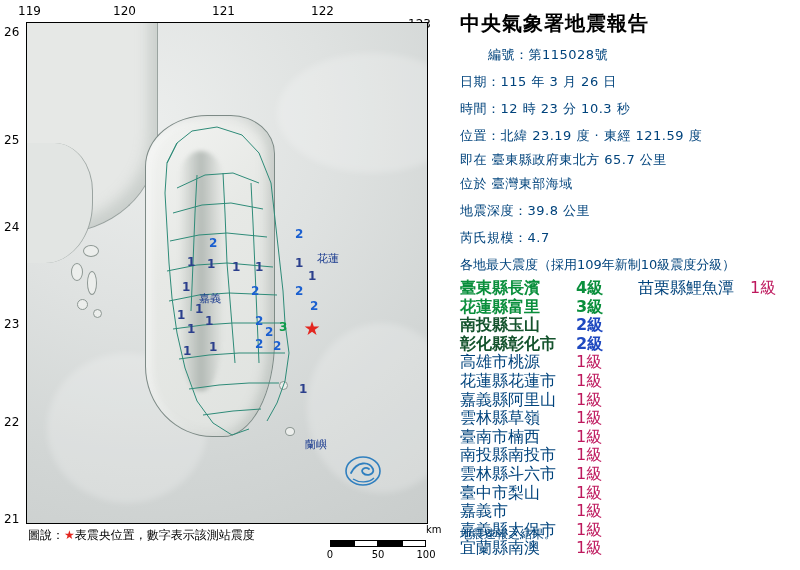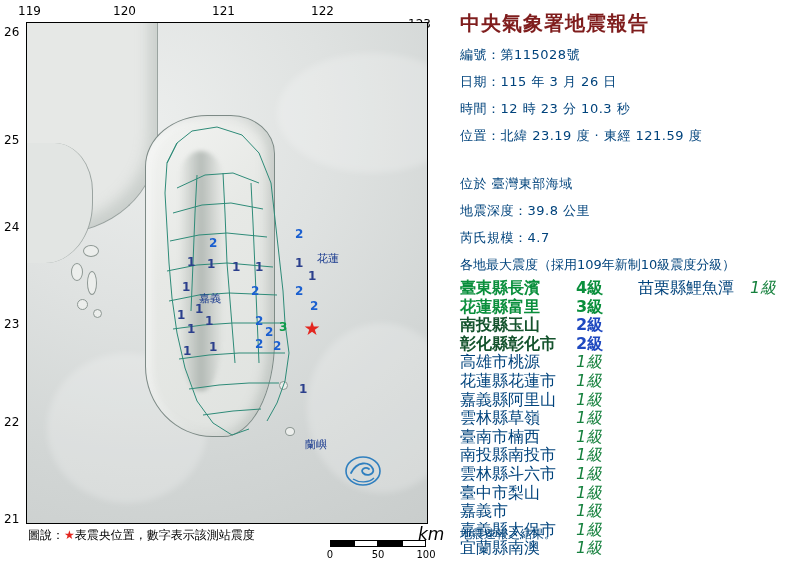--- a/index.html
+++ b/index.html
@@ -174,24 +174,23 @@
   }
   #map-legend .star { color: #e3261f; }
   #scalebar {
     position: absolute;
     left: 330px;
     top: 540px;
     width: 96px;
   }
   #scalebar .km {
     position: absolute;
-    left: 88px;
+    left: 96px;
     top: -16px;
-    font-size: 17px;
-    font-style: italic;
+    font-size: 10px;
   }
   .sb-seg {
     position: absolute;
     top: 0;
     height: 7px;
     border: 1px solid #000;
     box-sizing: border-box;
   }
   .sb-black { background: #000; }
   .sb-white { background: #fff; }
@@ -212,21 +211,21 @@
     color: #00447a;
     font-family: "DejaVu Sans", "Liberation Sans", sans-serif;
   }
   #report-title {
     position: absolute;
     left: 8px;
     top: 10px;
     font-size: 20px;
     font-weight: bold;
     letter-spacing: 1px;
-    color: #7f1d1d;
+    color: #000000;
     white-space: nowrap;
   }
   .meta-row {
     position: absolute;
     left: 8px;
     font-size: 13px;
     color: #00437c;
     white-space: nowrap;
     letter-spacing: 0.5px;
   }
@@ -266,21 +265,21 @@
     top: 0;
   }
   .ilist-level2 {
     position: absolute;
     left: 290px;
     top: 0;
   }
   .lv4 { color: #0a8f3c; font-weight: bold; }
   .lv3 { color: #0a8f3c; font-weight: bold; }
   .lv2 { color: #1f49c0; font-weight: bold; }
-  .lv1 { color: #15803d; font-style: italic; }
+  .lv1 { color: #be185d; }
   .pl4, .pl3 { color: #0a8f3c; font-weight: bold; }
   .pl2 { color: #14532d; font-weight: bold; }
   .pl1 { color: #00437c; }
 
   #footnote {
     position: absolute;
     left: 8px;
     top: 526px;
     font-size: 12px;
     color: #00437c;
@@ -401,31 +400,34 @@
       <div class="sb-tick" style="left:0px;">0</div>
       <div class="sb-tick" style="left:48px;">50</div>
       <div class="sb-tick" style="left:96px;">100</div>
     </div>
   </div>
 
   <div id="info-panel">
 
     <div id="report-title">中央氣象署地震報告</div>
 
-    <div class="meta-row" style="top:46px;">
+    <div class="meta-row" style="top:46px;margin-left:28px;">
       <span>編號：</span><span>第115028號</span>
     </div>
     <div class="meta-row" style="top:73px;">
       <span>日期：</span><span>115 年 3 月 26 日</span>
     </div>
     <div class="meta-row" style="top:100px;">
       <span>時間：</span><span>12 時 23 分 10.3 秒</span>
     </div>
     <div class="meta-row" style="top:127px;">
       <span>位置：</span><span>北緯 23.19 度 · 東經 121.59 度</span>
+    </div>
+    <div class="meta-row" style="top:151px;">
+      <span>即在 臺東縣政府東北方 65.7 公里</span>
     </div>
     <div class="meta-row" style="top:175px;">
       <span>位於 臺灣東部海域</span>
     </div>
     <div class="meta-row" style="top:202px;">
       <span>地震深度：</span><span>39.8 公里</span>
     </div>
     <div class="meta-row" style="top:229px;">
       <span>芮氏規模：</span><span>4.7</span>
     </div>

